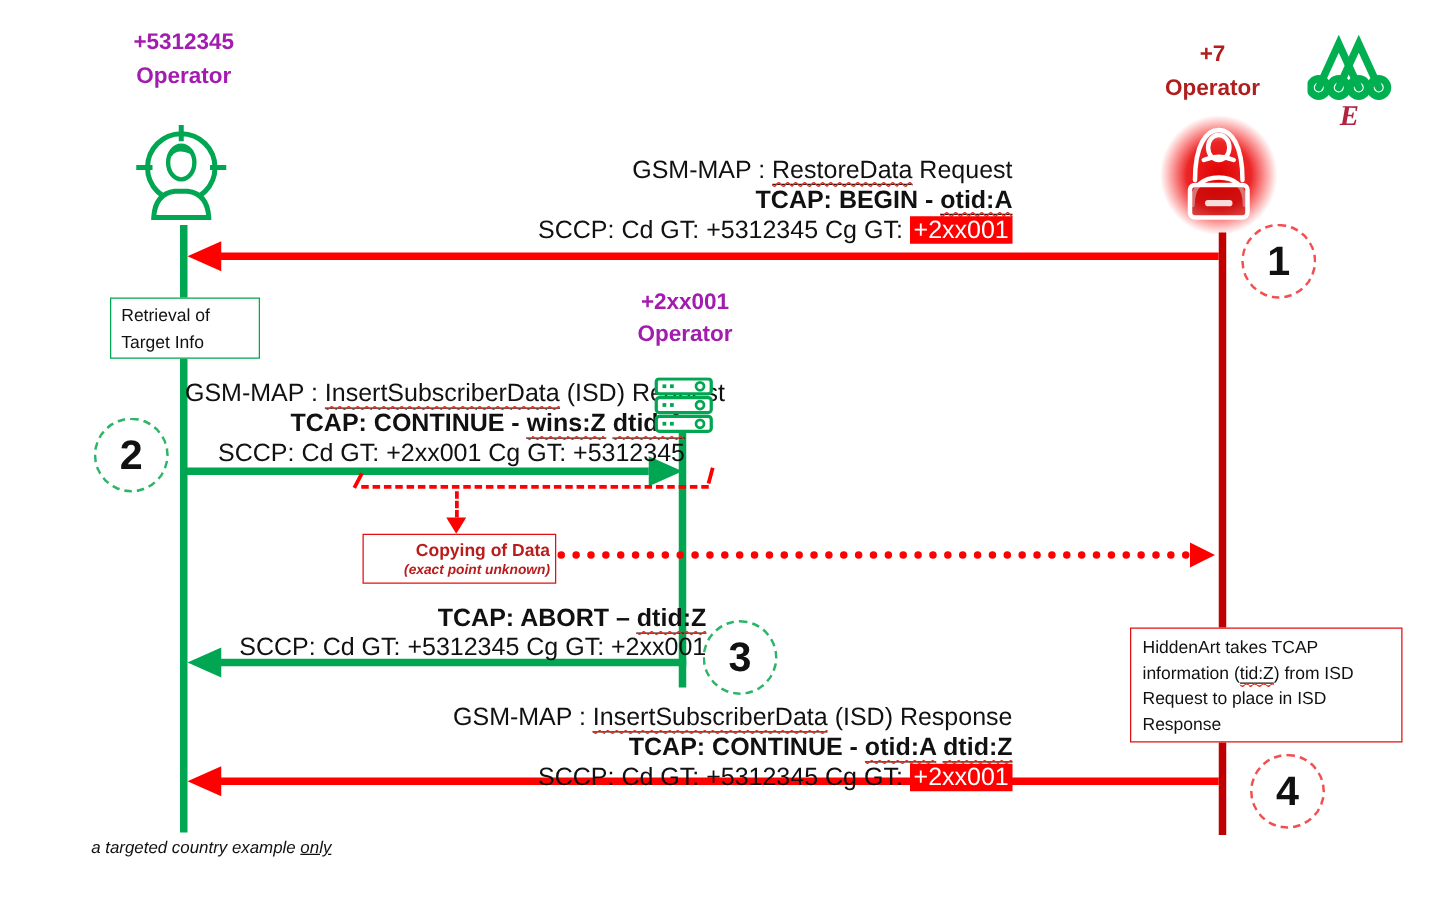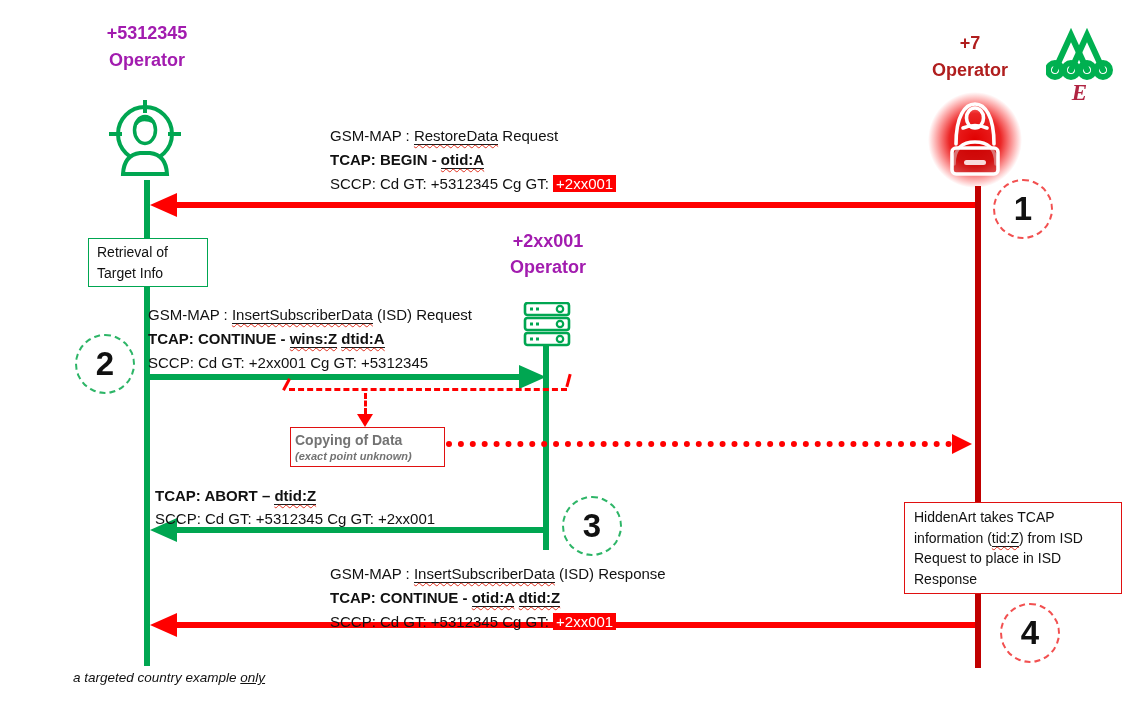--- a/index.html
+++ b/index.html
@@ -9,21 +9,21 @@
   }
   
   .actor-title{position:absolute;text-align:center;font-weight:bold;font-size:18px;line-height:27px;white-space:nowrap;z-index:3;}
   .green-t{color:#a21caf;}
   .red-t{color:#B01E1E;}
   
   .lifeline{position:absolute;width:6px;z-index:1;}
   .ll-green{background:#00A651;}
   .ll-darkred{background:#C00000;}
   
-  .msg{position:absolute;text-align:left;font-size:15px;line-height:24px;color:#111;white-space:nowrap;z-index:3;}
+  .msg{position:absolute;text-align:right;font-size:20px;line-height:24px;color:#111;white-space:nowrap;z-index:3;}
   .msg .mline{height:24px;}
   .bold{font-weight:bold;}
   .u-both{border-bottom:1.6px solid #1a1a1a;text-decoration:underline wavy #e0301e 1px;text-underline-offset:3px;}
   .hl{background:#FF0000;color:#fff;padding:0 3px;}
   
   .hline{position:absolute;height:6px;z-index:2;}
   .red-l{background:#FF0000;}
   .green-l{background:#00A651;}
   .tri{position:absolute;width:0;height:0;z-index:2;}
   .tri-left{border-top:12px solid transparent;border-bottom:12px solid transparent;border-right:27px solid;}
@@ -39,21 +39,21 @@
   .dotted{position:absolute;border-top:6px dotted #FF0000;z-index:1;}
   
   .step{position:absolute;width:56px;height:56px;border-radius:50%;border:2px dashed;display:flex;align-items:center;justify-content:center;
         font-weight:bold;font-size:33px;color:#111;z-index:4;background:transparent;}
   .step-red{border-color:#F25050;}
   .step-green{border-color:#2DB567;}
   
   .box{position:absolute;background:#fff;z-index:5;font-size:14px;line-height:20.5px;color:#111;}
   .box-green{border:1.5px solid #00A651;padding:3px 8px;}
   .box-red{border:1.5px solid #E01010;padding:4px 9px;}
-  .copy-box{text-align:left;color:#737373;padding:3px 4px;}
+  .copy-box{text-align:right;color:#b91c1c;padding:3px 4px;}
   .copy-title{font-weight:bold;font-size:14px;line-height:18px;}
   .copy-sub{font-weight:bold;font-style:italic;font-size:11px;line-height:14px;}
   
   .note{position:absolute;font-style:italic;font-size:13.5px;line-height:19px;text-align:center;color:#111;z-index:3;}
   .note .nb{font-weight:bold;}
   .note .nu{text-decoration:underline;margin-top:32px;}
   
   .logo-e{position:absolute;font-weight:bold;font-style:italic;font-size:23px;color:#B02442;text-align:center;z-index:3;
           font-family:"Liberation Serif","DejaVu Serif",serif;letter-spacing:1px;}
   svg{position:absolute;z-index:4;}

